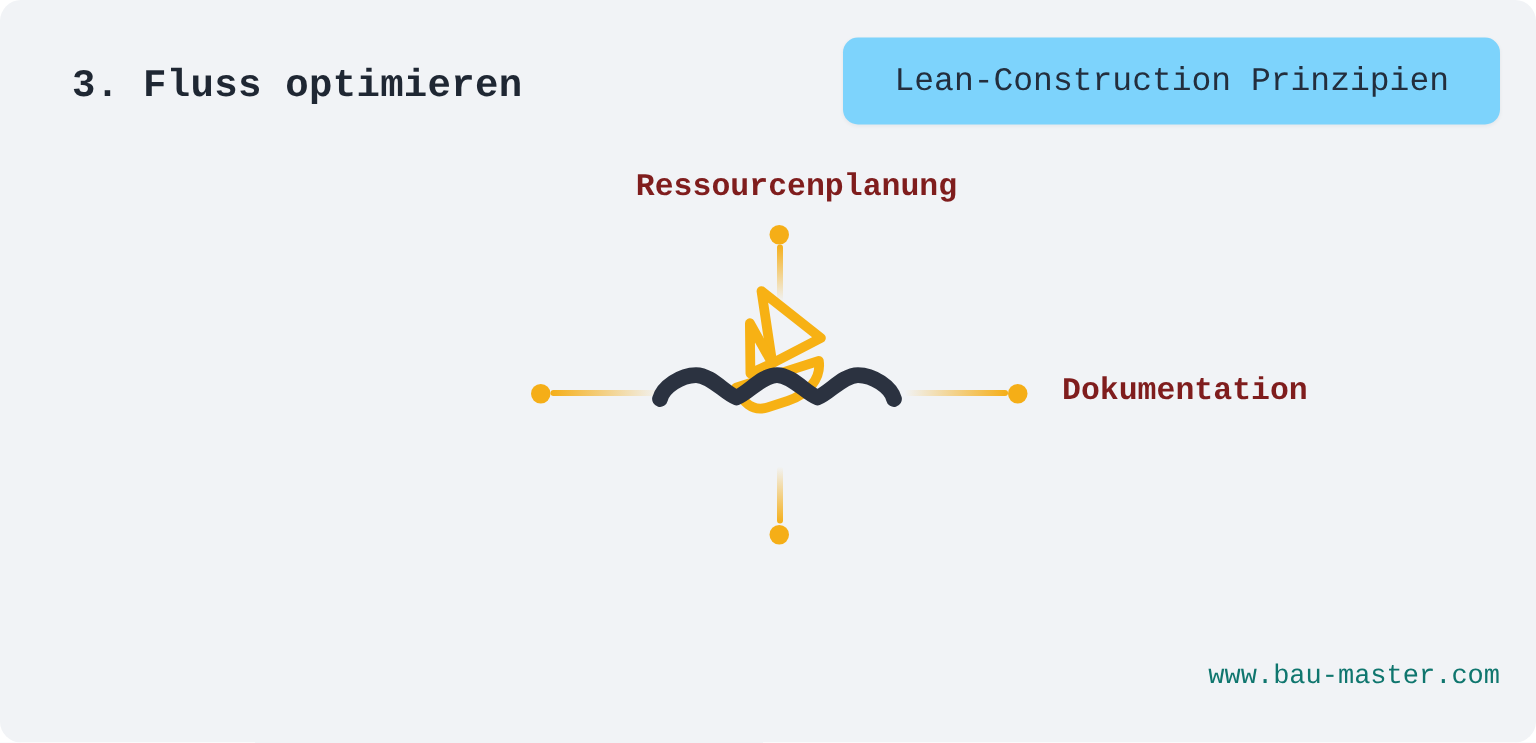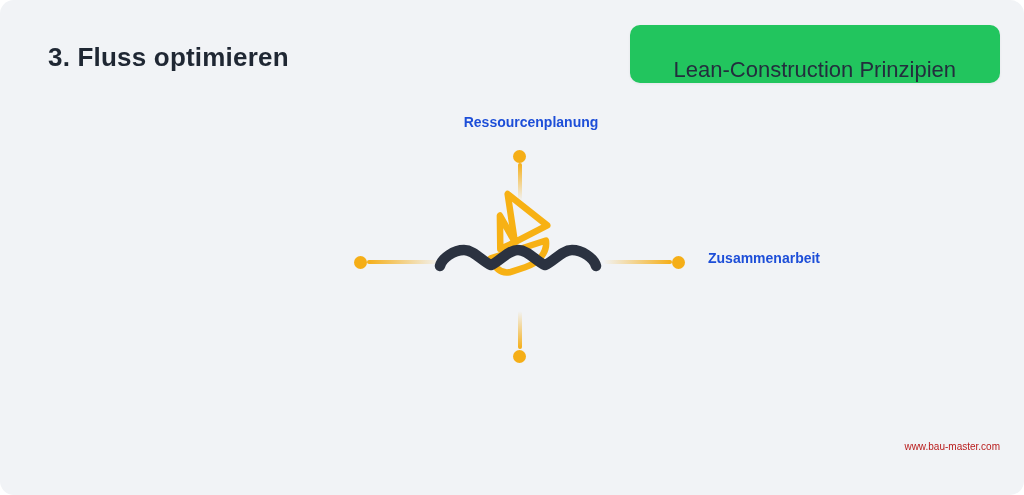--- a/index.html
+++ b/index.html
@@ -1,33 +1,33 @@
 <!DOCTYPE html>
 <html><head>
 <meta charset="utf-8">
 <style>
   html,body{margin:0;padding:0;background:#ffffff;}
   body{font-family:"Liberation Sans","DejaVu Sans",sans-serif;}
   .canvas{position:relative;width:1024px;height:495px;overflow:hidden;}
-  .card{position:absolute;inset:0;background:#F1F3F6;border-radius:14px;}
+  .card{position:absolute;inset:0;background:#F1F3F6;border-radius:14px;font-family:Liberation Mono, monospace;}
 
   .page-title{
     position:absolute;left:48px;top:42px;
     font-size:26px;font-weight:700;color:#1F2733;letter-spacing:.2px;
   }
   .badge{
     position:absolute;top:25px;right:24px;height:58px;
-    display:flex;align-items:flex-end;padding:0 44px;
-    background:#22c55e;border-radius:10px;
+    display:flex;align-items:center;padding:0 34px;
+    background:#7dd3fc;border-radius:10px;
     box-shadow:0 1px 3px rgba(16,24,40,.06);
     font-size:22px;color:#232E3D;
   }
 
   .node-label{
-    position:absolute;font-size:14px;font-weight:700;color:#1d4ed8;white-space:nowrap;
+    position:absolute;font-size:21px;font-weight:700;color:#7f1d1d;white-space:nowrap;
   }
   .label-top{left:531px;top:114px;transform:translateX(-50%);}
   .label-left{right:689px;top:250px;}
   .label-right{left:708px;top:250px;}
   .label-bottom{left:518px;top:364px;transform:translateX(-50%);}
 
   .dot{
     position:absolute;width:13px;height:13px;border-radius:50%;background:#F5AE17;
   }
   .line{position:absolute;border-radius:2px;}
@@ -43,21 +43,21 @@
   .dot-left{left:354px;top:256px;}
   .line-left{left:367px;top:260px;width:73px;background:linear-gradient(to right,#F5AE17,rgba(245,174,23,0));}
 
   .dot-right{left:672px;top:256px;}
   .line-right{left:603px;top:260px;width:69px;background:linear-gradient(to left,#F5AE17,rgba(245,174,23,0));}
 
   .center-icon{position:absolute;left:428px;top:178px;width:180px;height:110px;}
 
   .footer-url{
     position:absolute;right:24px;top:441px;
-    font-size:10px;color:#b91c1c;
+    font-size:18px;color:#0f766e;
   }
 </style>
 </head>
 <body>
 
 <div class="canvas">
   <div class="card">
 
     <div class="page-title">3. Fluss optimieren</div>
 
@@ -65,21 +65,21 @@
       <span>Lean-Construction Prinzipien</span>
     </div>
 
     <div class="node-label label-top">Ressourcenplanung</div>
     <span class="dot dot-top"></span>
     <span class="line line-v line-top"></span>
 
     <span class="dot dot-left"></span>
     <span class="line line-h line-left"></span>
 
-    <div class="node-label label-right">Zusammenarbeit</div>
+    <div class="node-label label-right">Dokumentation</div>
     <span class="dot dot-right"></span>
     <span class="line line-h line-right"></span>
 
     <span class="dot dot-bottom"></span>
     <span class="line line-v line-bottom"></span>
 
     <svg class="center-icon" viewBox="0 0 180 110" fill="none" xmlns="http://www.w3.org/2000/svg">
 
       <g transform="translate(-14,0) rotate(-18,100,55)" stroke="#F7B114" stroke-width="6.5" stroke-linejoin="round" stroke-linecap="round" fill="none">
         <path d="M106,16 L98,64 L134,58 Z"></path>

